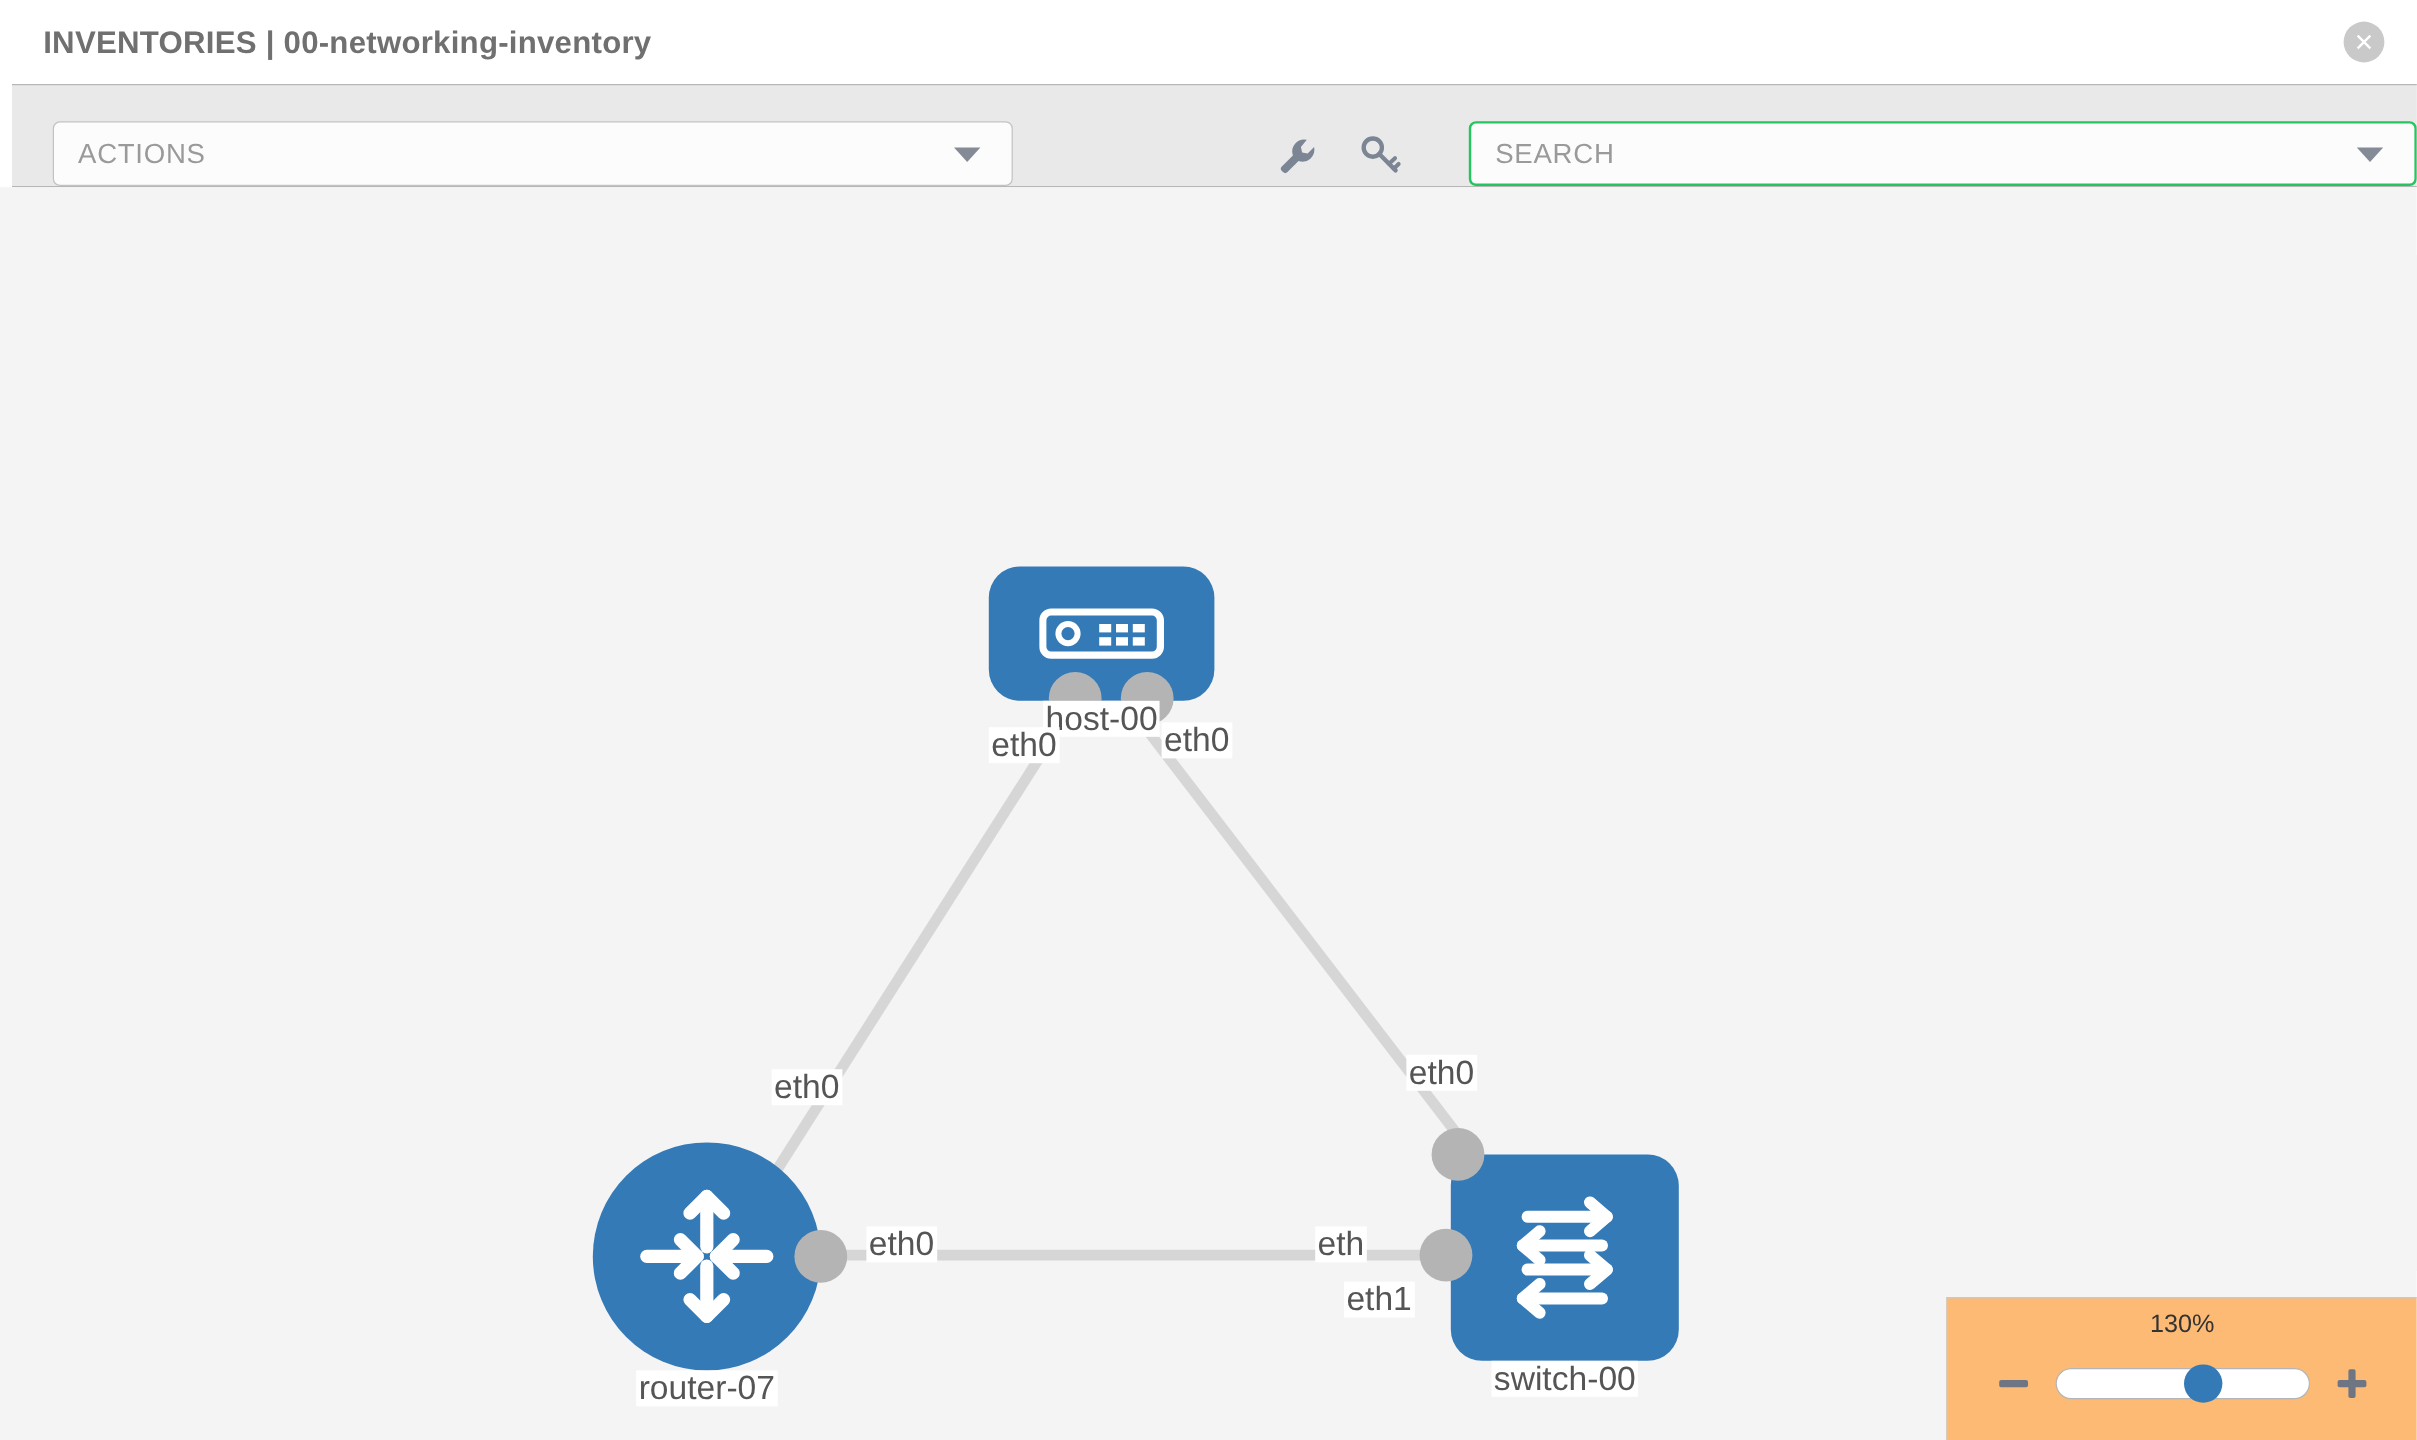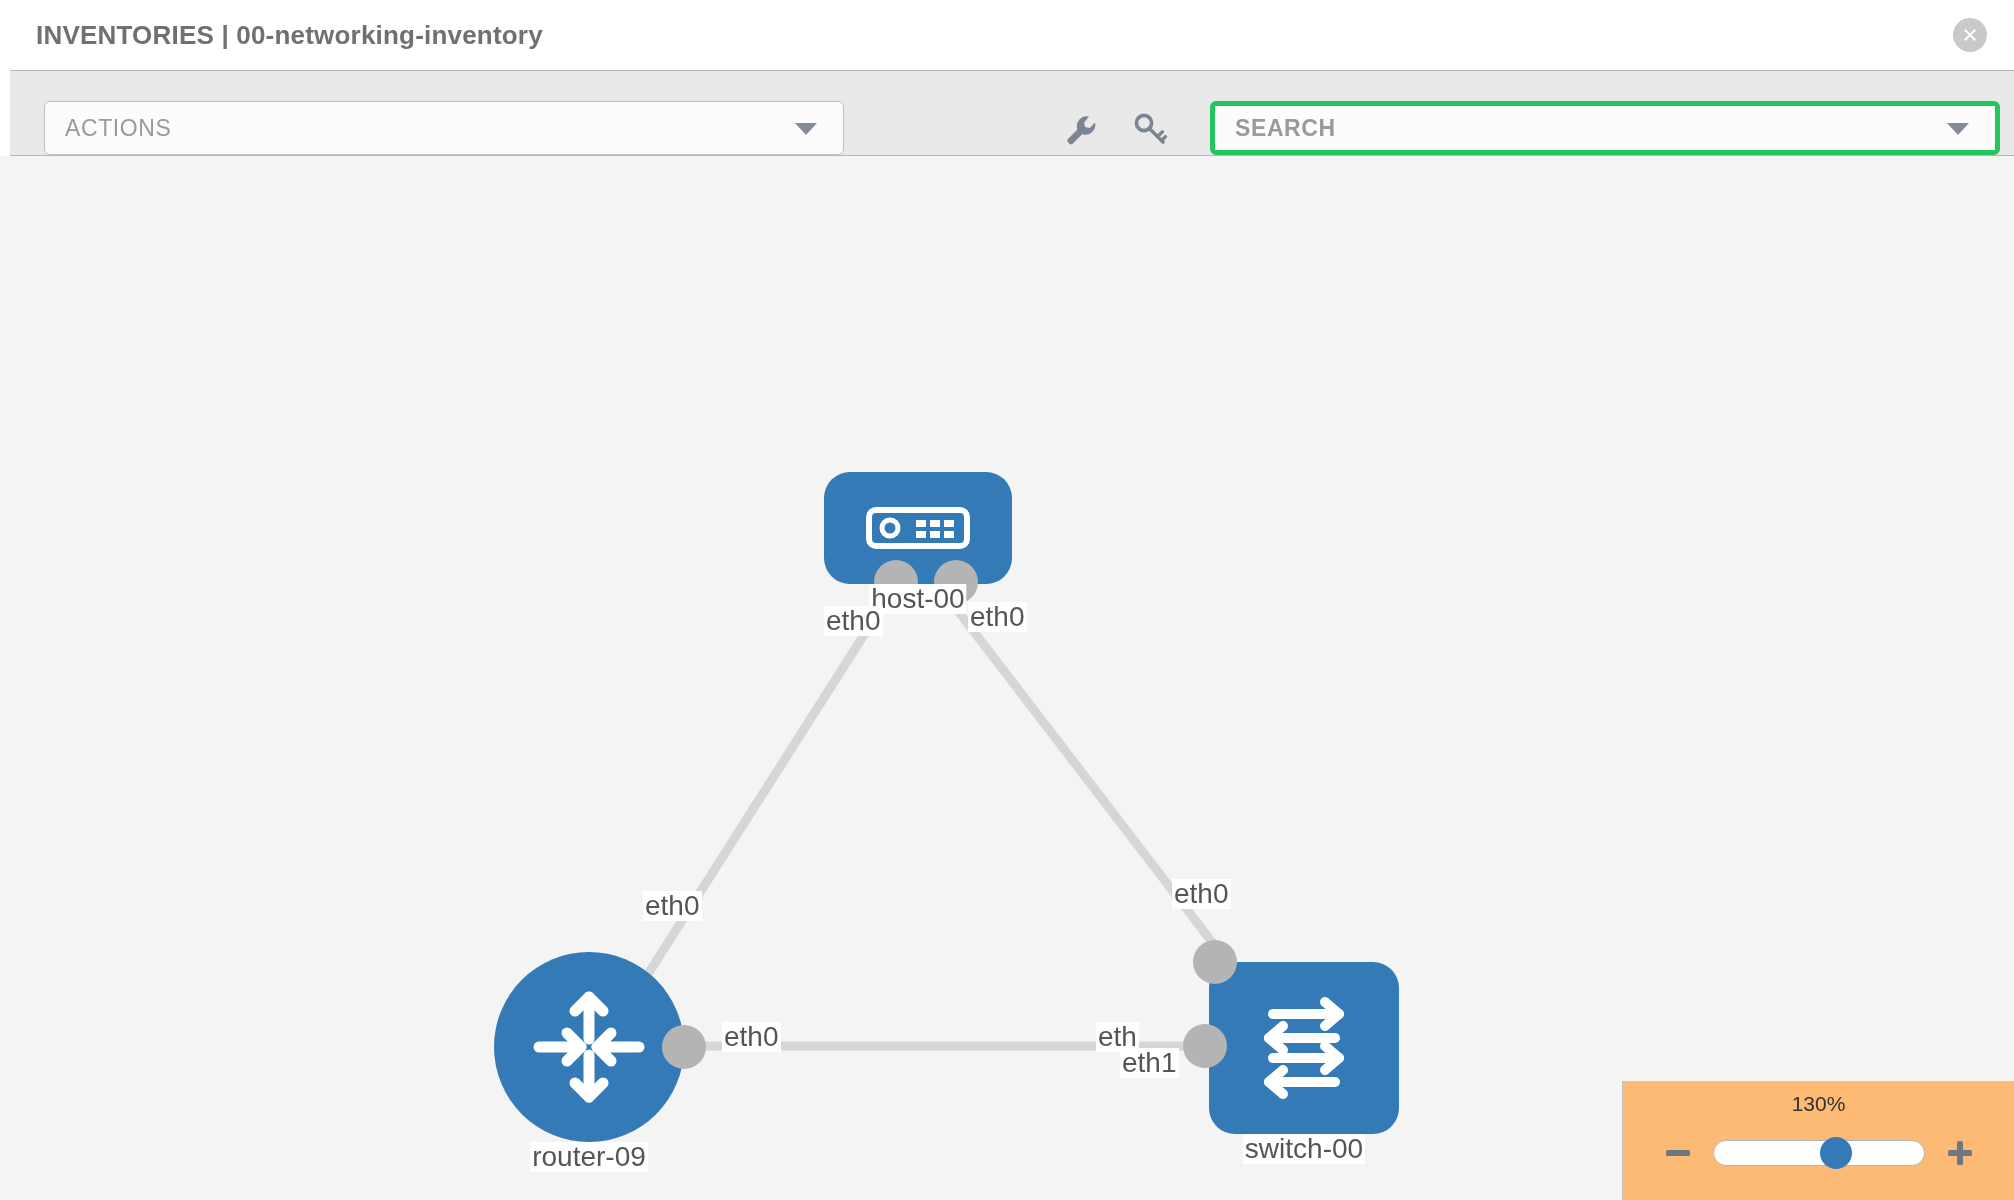--- a/index.html
+++ b/index.html
@@ -72,29 +72,28 @@
     border-top: 12px solid #848a96;
   }
   .tool-icon {
     width: 52px; height: 52px;
     display: flex; align-items: center; justify-content: center;
     cursor: pointer;
   }
   .icon-wrench { margin-left: 210px; }
   .icon-key { margin-left: 18px; }
   .search-box {
-    margin-left: 34px;
+    margin-left: 48px;
     width: 790px; height: 54px;
     background: #fcfcfc;
-    border: 5px solid #22c55e;
+    border: 2px solid #22c55e;
     border-radius: 6px;
     display: flex; align-items: center;
     position: relative;
     cursor: text;
-    font-weight: bold;
   }
   .search-box .placeholder {
     margin-left: 20px;
     font-size: 23px;
     color: #9a9a9a;
     letter-spacing: 0.6px;
   }
 
   
   .canvas {
@@ -274,27 +273,27 @@
             <path d="M44 22 L58 8 L72 22"></path>
             <path d="M58 108 L58 66"></path>
             <path d="M44 94 L58 108 L72 94"></path>
             <path d="M8 58 L50 58"></path>
             <path d="M36 44 L50 58 L36 72"></path>
             <path d="M108 58 L66 58"></path>
             <path d="M80 44 L66 58 L80 72"></path>
           </g>
         </svg>
       </div>
-      <div class="node-label" style="top:190px;">router-09</div>
+      <div class="node-label" style="top:190px;">router-07</div>
     </div>
 
     <div class="edge-label" style="left:722px; top:866px;">eth0</div>
 
     <div class="edge-label" style="left:1096px; top:866px;">eth</div>
-    <div class="edge-label" style="left:1120px; top:892px;">eth1</div>
+    <div class="edge-label" style="left:1120px; top:912px;">eth1</div>
 
     <div class="node" style="left:1209px; top:806px;">
       <div class="port-handle" style="left:-16px; top:-22px;"></div>
       <div class="port-handle" style="left:-26px; top:62px;"></div>
       <div class="node-shape node-square">
         <svg width="118" height="108" viewBox="0 0 118 108" aria-hidden="true">
           <g fill="none" stroke="#ffffff" stroke-width="10" stroke-linecap="round" stroke-linejoin="round">
             <path d="M28 20 L94 20"></path>
             <path d="M80 8 L94 20 L80 32"></path>
             <path d="M90 44 L24 44"></path>

